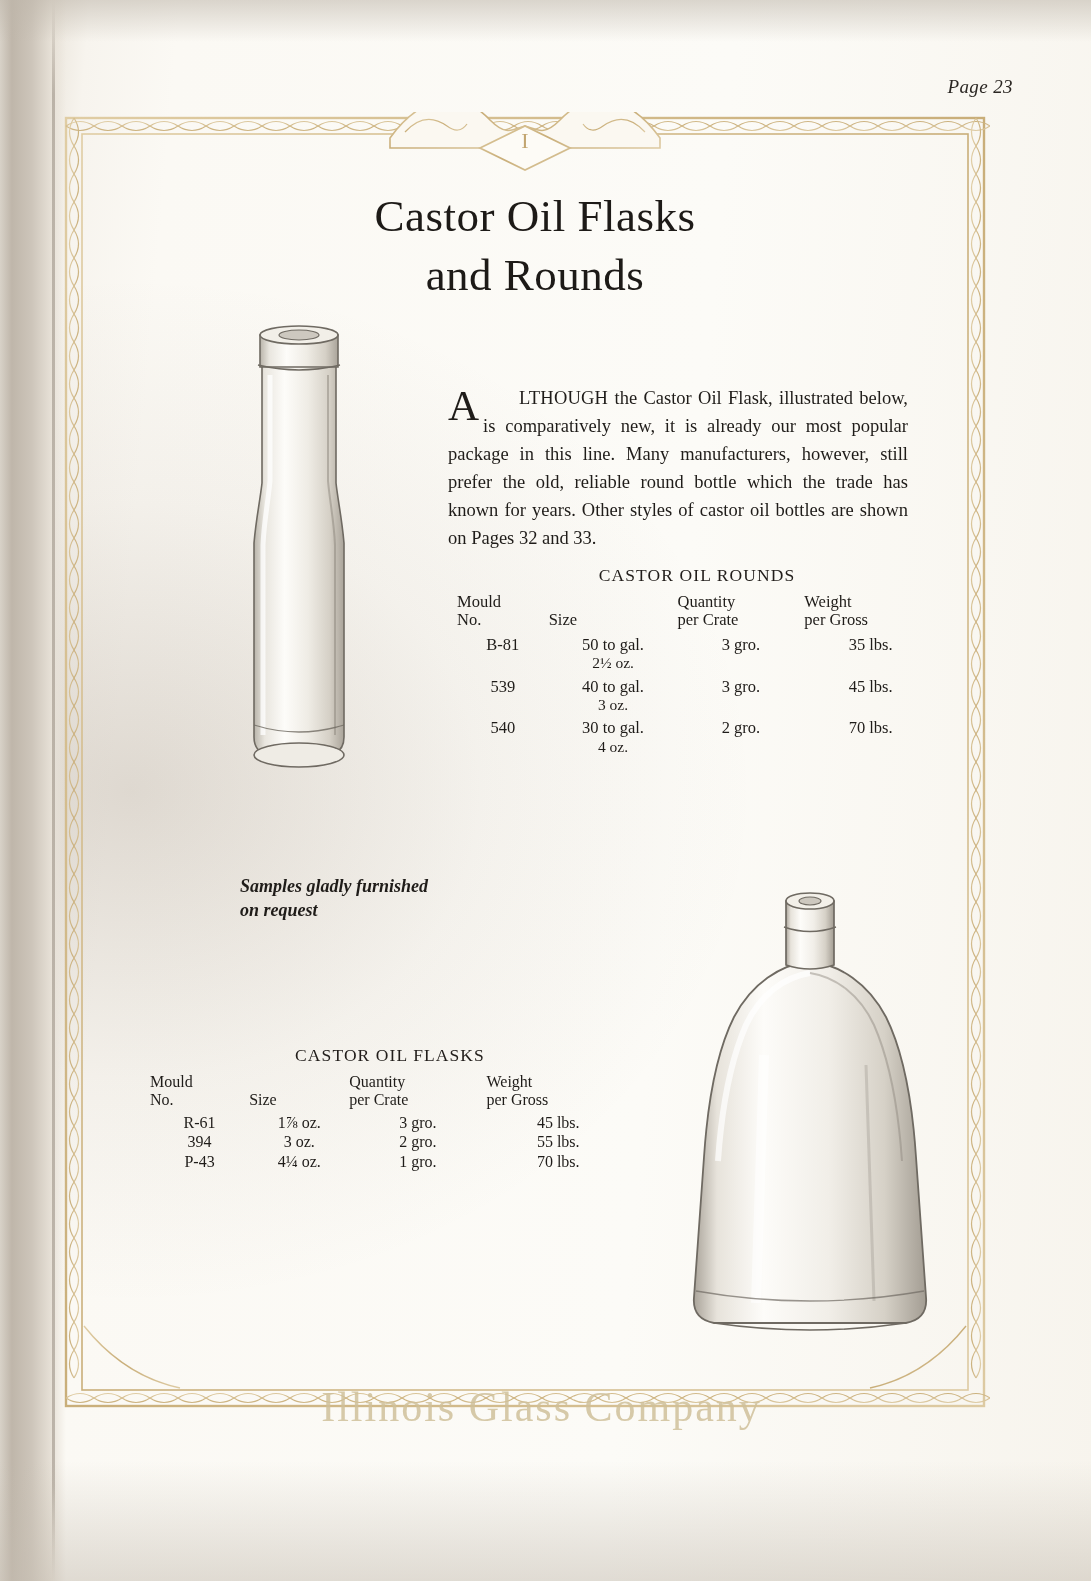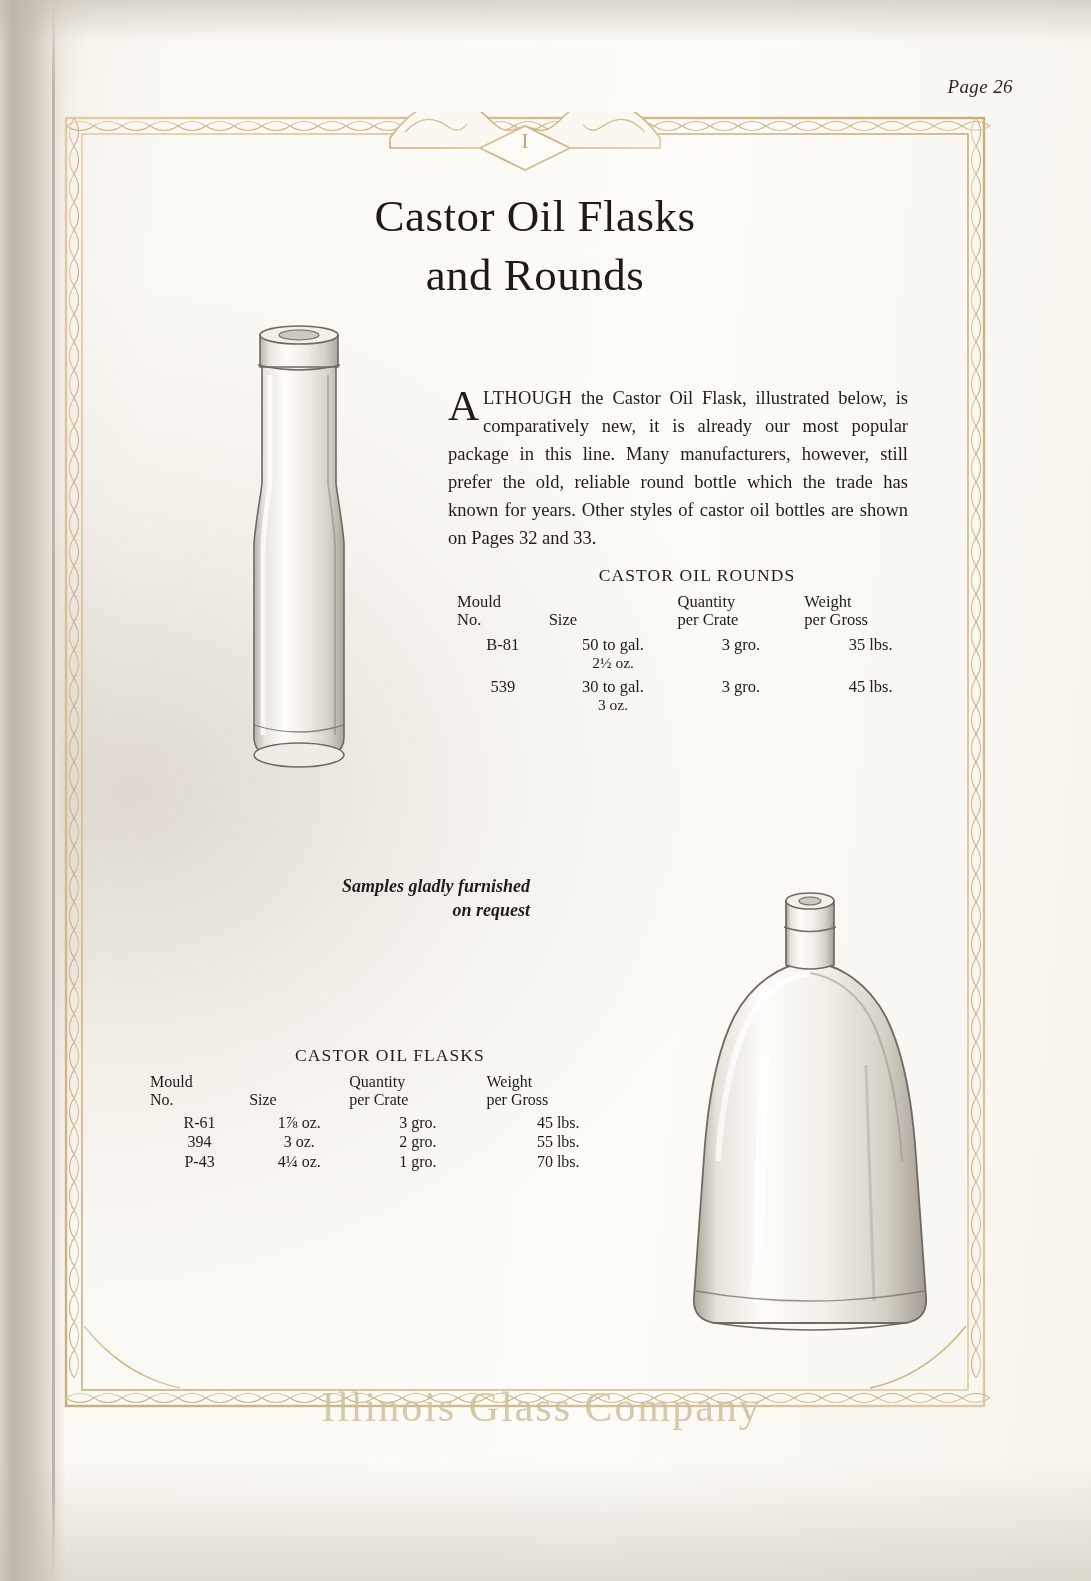--- a/index.html
+++ b/index.html
@@ -103,21 +103,21 @@
     text-align: justify;
     color: #1f1c19;
   }
   #intro .dropcap {
     float: left;
     font-size: 43px;
     line-height: 36px;
     padding: 4px 4px 0 0;
     font-family: "Liberation Serif", serif;
   }
-  #intro .smallcaps { letter-spacing: .2px; }
+  #intro .smallcaps { letter-spacing: .2px; margin-left: 36px; }
 
   
   .table-block { position: absolute; }
   .table-caption {
     text-align: center;
     font-size: 17.5px;
     letter-spacing: 1.1px;
     margin-bottom: 7px;
     color: #211d1a;
   }
@@ -160,21 +160,21 @@
   }
   #flasks-block table.pricelist { font-size: 16px; }
   #flasks-block td { padding: 0; line-height: 1.22; }
 
   
   #samples-note {
     position: absolute;
     left: 100px;
     top: 710px;
     width: 290px;
-    text-align: right;
+    text-align: left;
     font-style: italic;
     font-weight: bold;
     font-size: 18px;
     line-height: 1.32;
     color: #1f1c19;
   }
 
   
   #round-bottle {
     position: absolute;
@@ -209,21 +209,21 @@
 </head>
 <body>
 
 <div id="page-root">
 
   <div id="gutter"></div>
   <div id="gutter-edge"></div>
   <div id="top-shadow"></div>
   <div id="bottom-shadow"></div>
 
-  <div id="page-number">Page 26</div>
+  <div id="page-number">Page 23</div>
 
   <div id="border-frame">
     <svg viewBox="0 0 930 1300" preserveAspectRatio="none" xmlns="http://www.w3.org/2000/svg">
       <defs>
         <linearGradient id="gold" x1="0" y1="0" x2="1" y2="1">
           <stop offset="0%" stop-color="#e0cda4"></stop>
           <stop offset="50%" stop-color="#c9ae79"></stop>
           <stop offset="100%" stop-color="#ddcaa2"></stop>
         </linearGradient>
       </defs>
@@ -334,23 +334,29 @@
         </thead>
         <tbody>
           <tr>
             <td class="mould">B-81</td>
             <td><span>50 to gal.</span><span class="sub">2½ oz.</span></td>
             <td>3 gro.</td>
             <td>35 lbs.</td>
           </tr>
           <tr>
             <td class="mould">539</td>
-            <td><span>30 to gal.</span><span class="sub">3 oz.</span></td>
+            <td><span>40 to gal.</span><span class="sub">3 oz.</span></td>
             <td>3 gro.</td>
             <td>45 lbs.</td>
+          </tr>
+          <tr>
+            <td class="mould">540</td>
+            <td><span>30 to gal.</span><span class="sub">4 oz.</span></td>
+            <td>2 gro.</td>
+            <td>70 lbs.</td>
           </tr>
         </tbody>
       </table>
     </div>
 
     <div id="samples-note">
       <span>Samples gladly furnished</span><br>
       <span>on request</span>
     </div>
 

